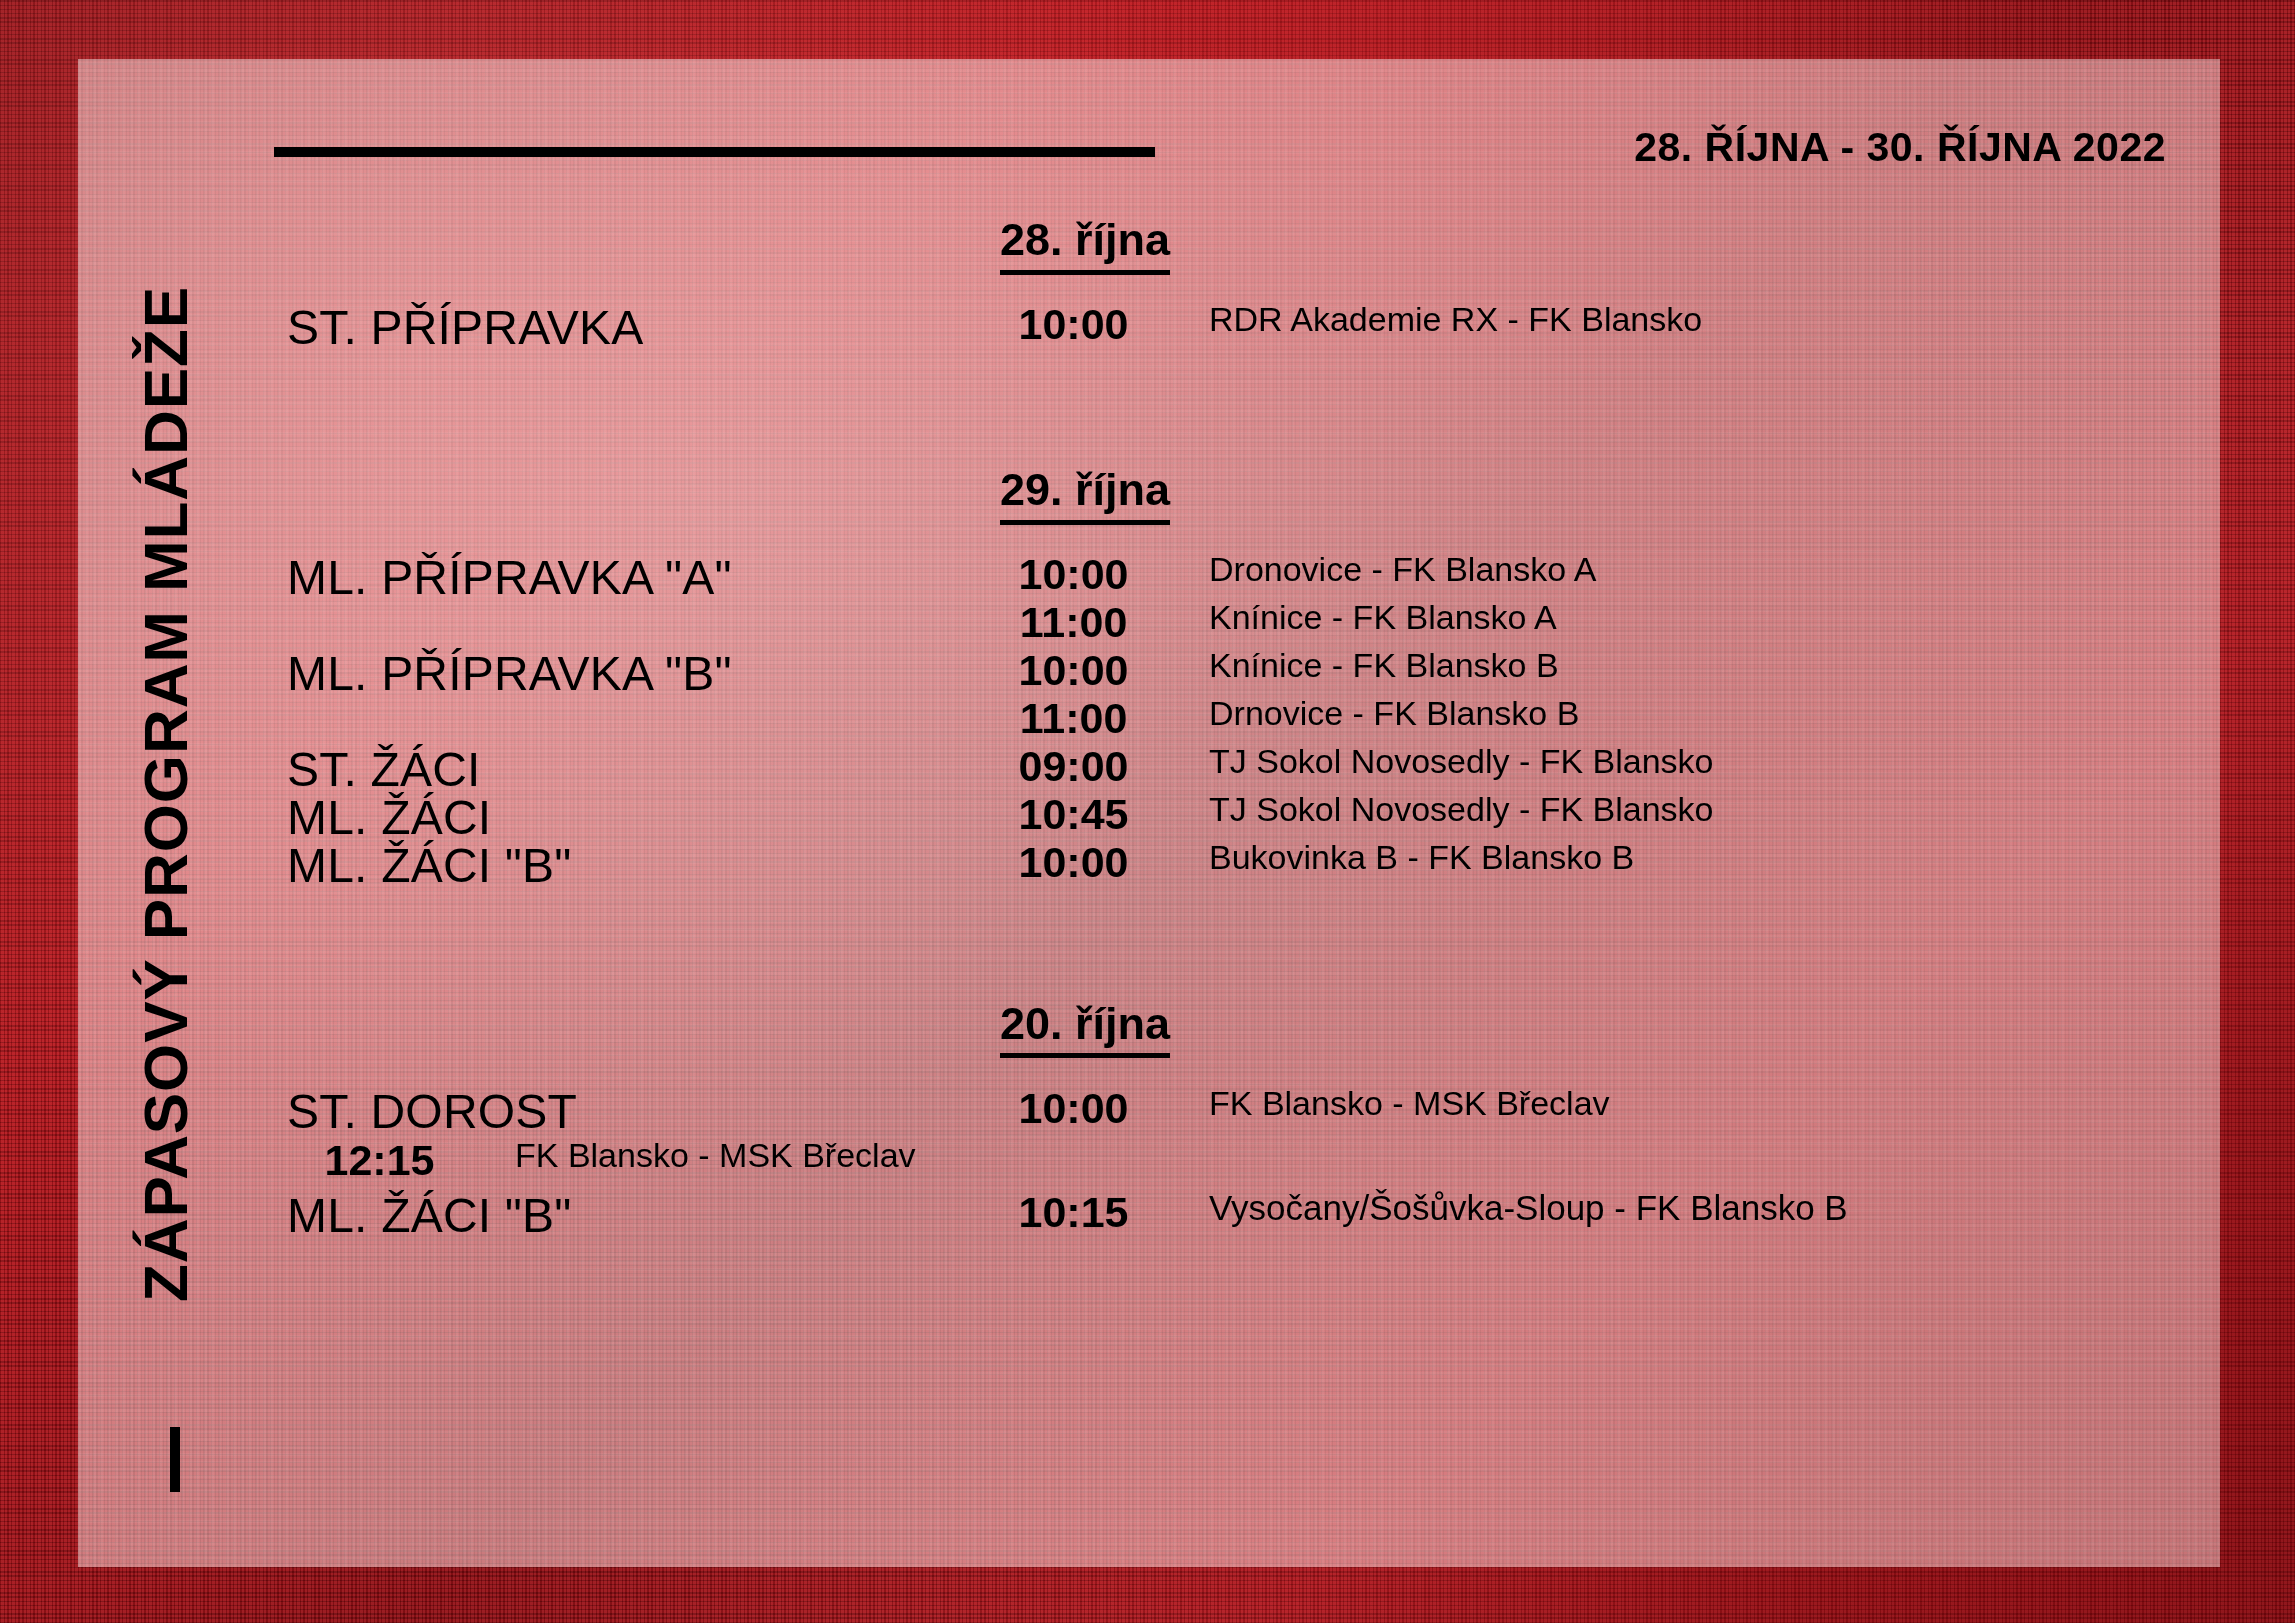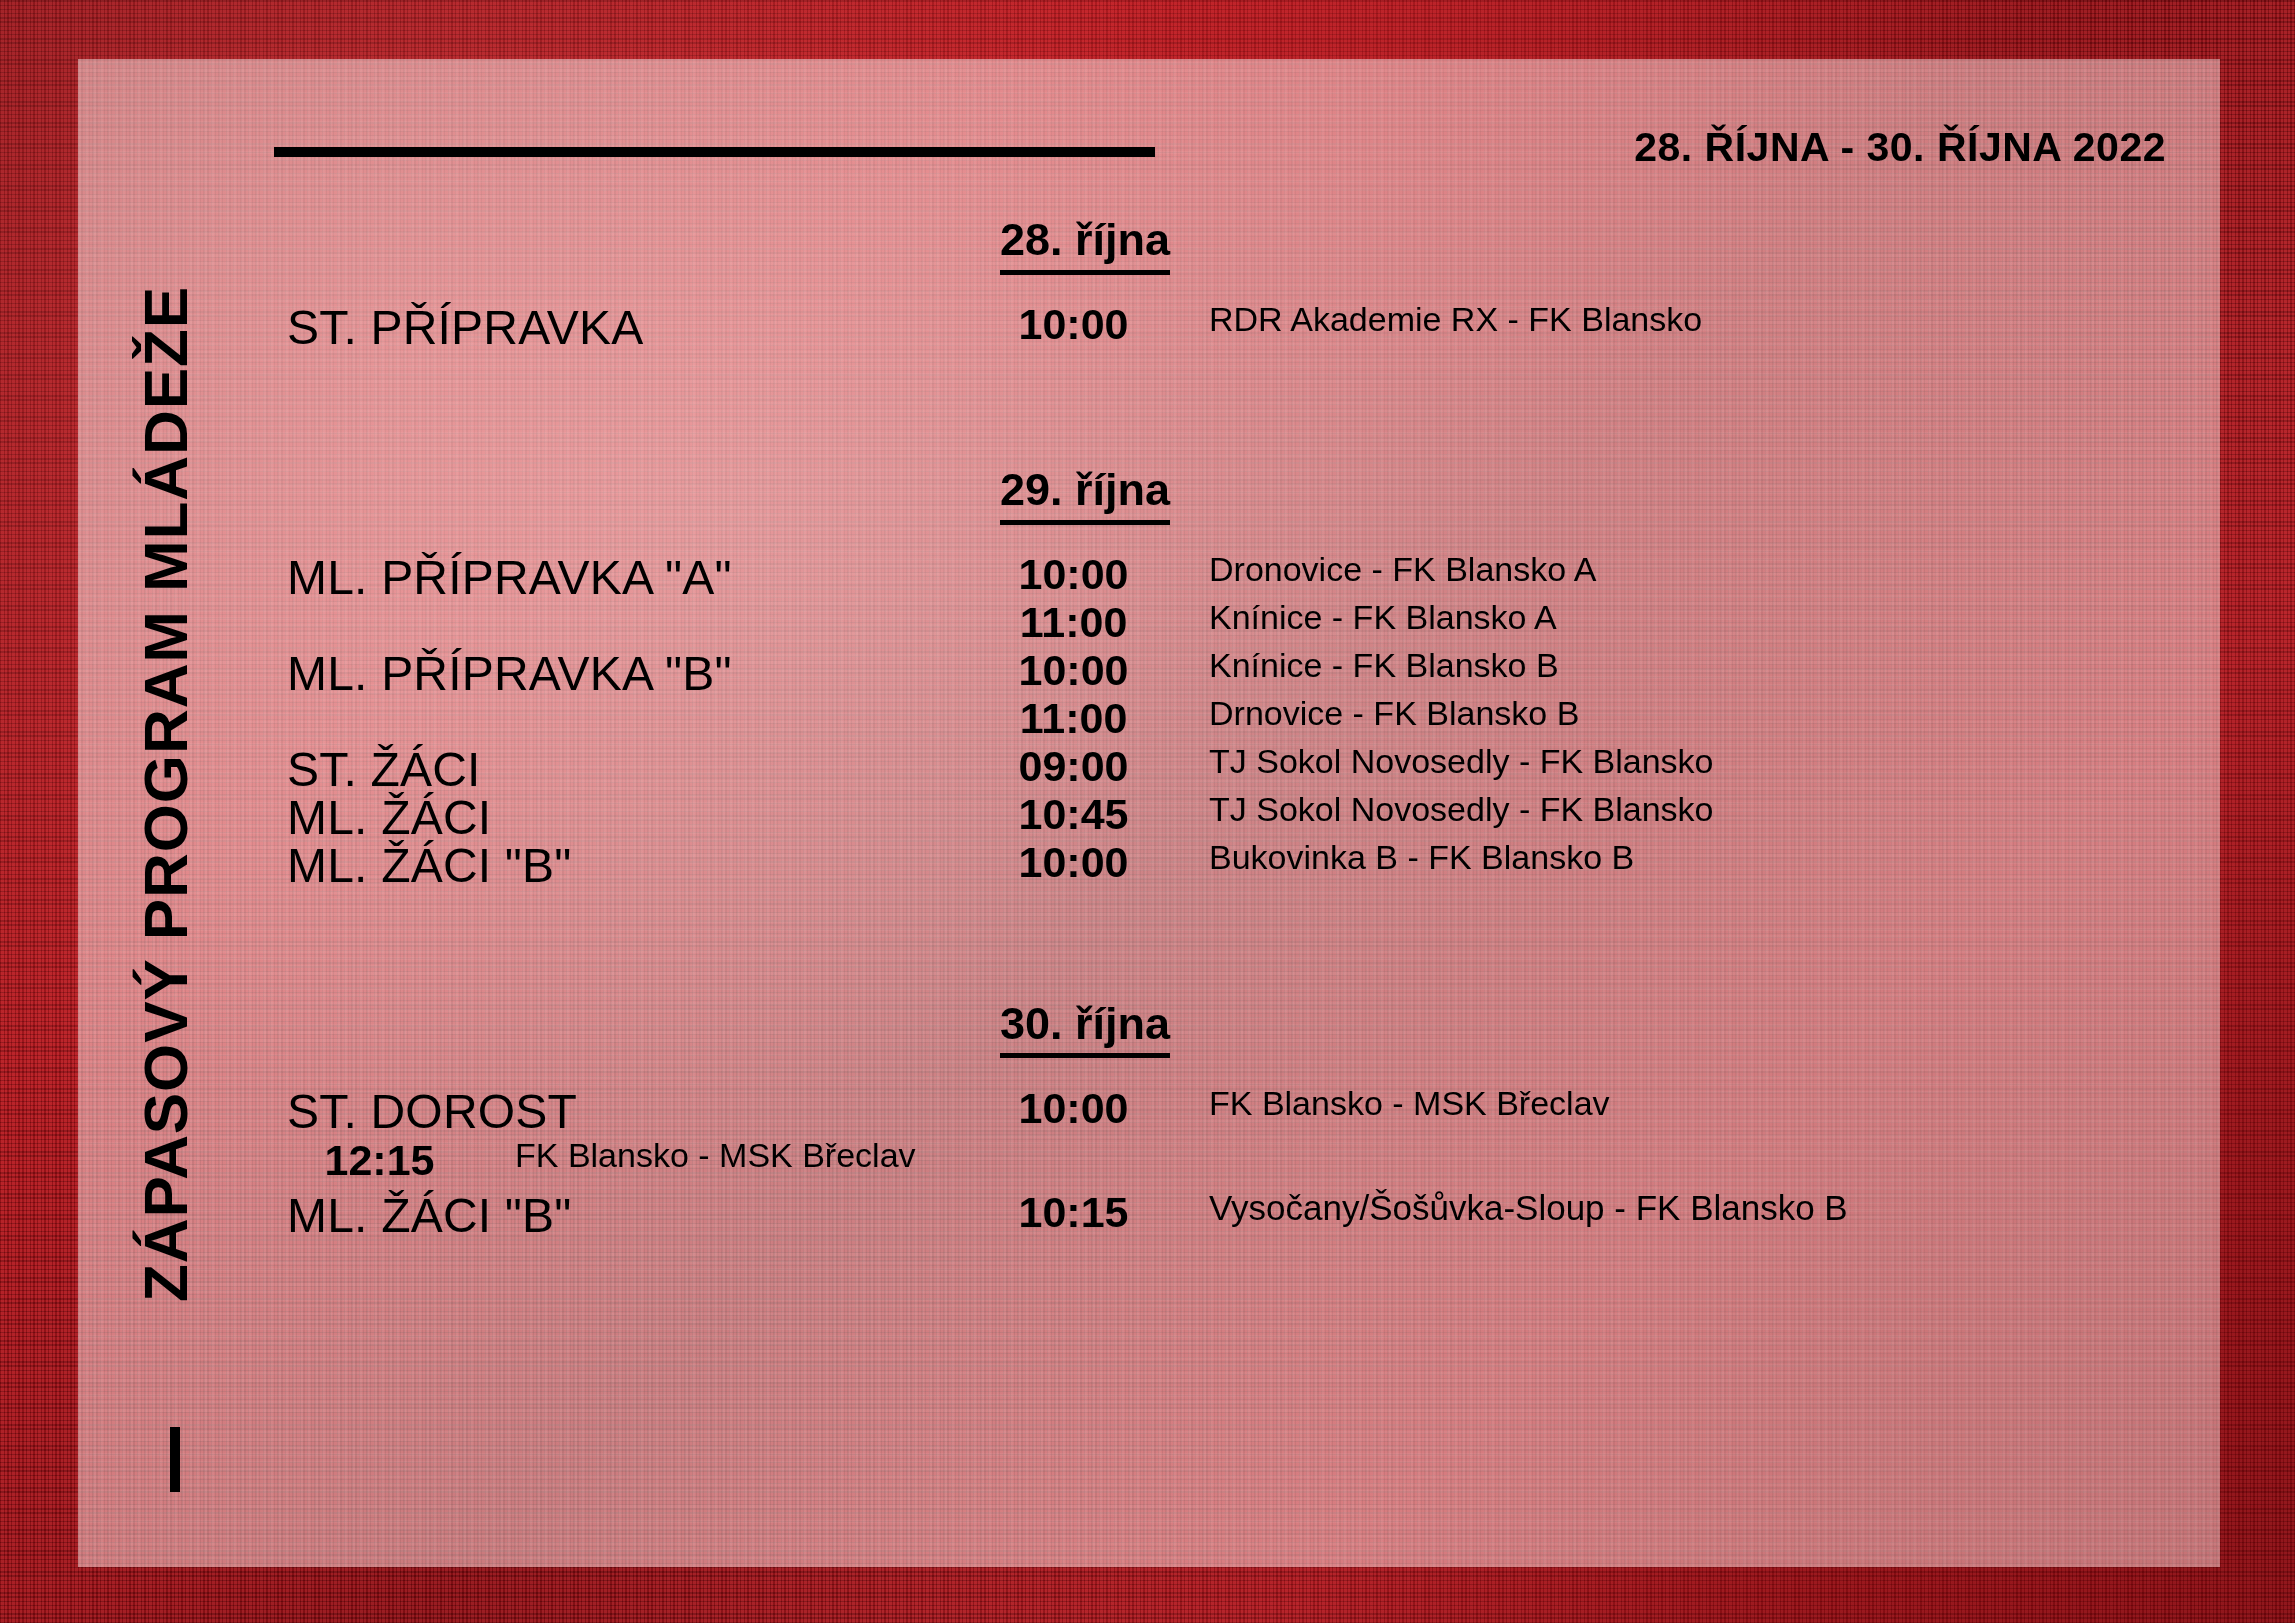--- a/index.html
+++ b/index.html
@@ -225,21 +225,21 @@
           <div class="cat">ML. ŽÁCI "B"</div>
           <div class="time">10:00</div>
           <div class="match">Bukovinka B - FK Blansko B</div>
         </div>
       </div>
     </div>
 
     <div class="spacer-lg"></div>
 
     <div class="day-block">
-      <div class="day-heading">30. října</div>
+      <div class="day-heading">20. října</div>
       <div class="rows">
         <div class="row">
           <div class="cat">ST. DOROST</div>
           <div class="time">10:00</div>
           <div class="match">FK Blansko - MSK Břeclav</div>
         </div>
         <div class="row">
           <div class="time">12:15</div>
           <div class="match">FK Blansko - MSK Břeclav</div>
         </div>

